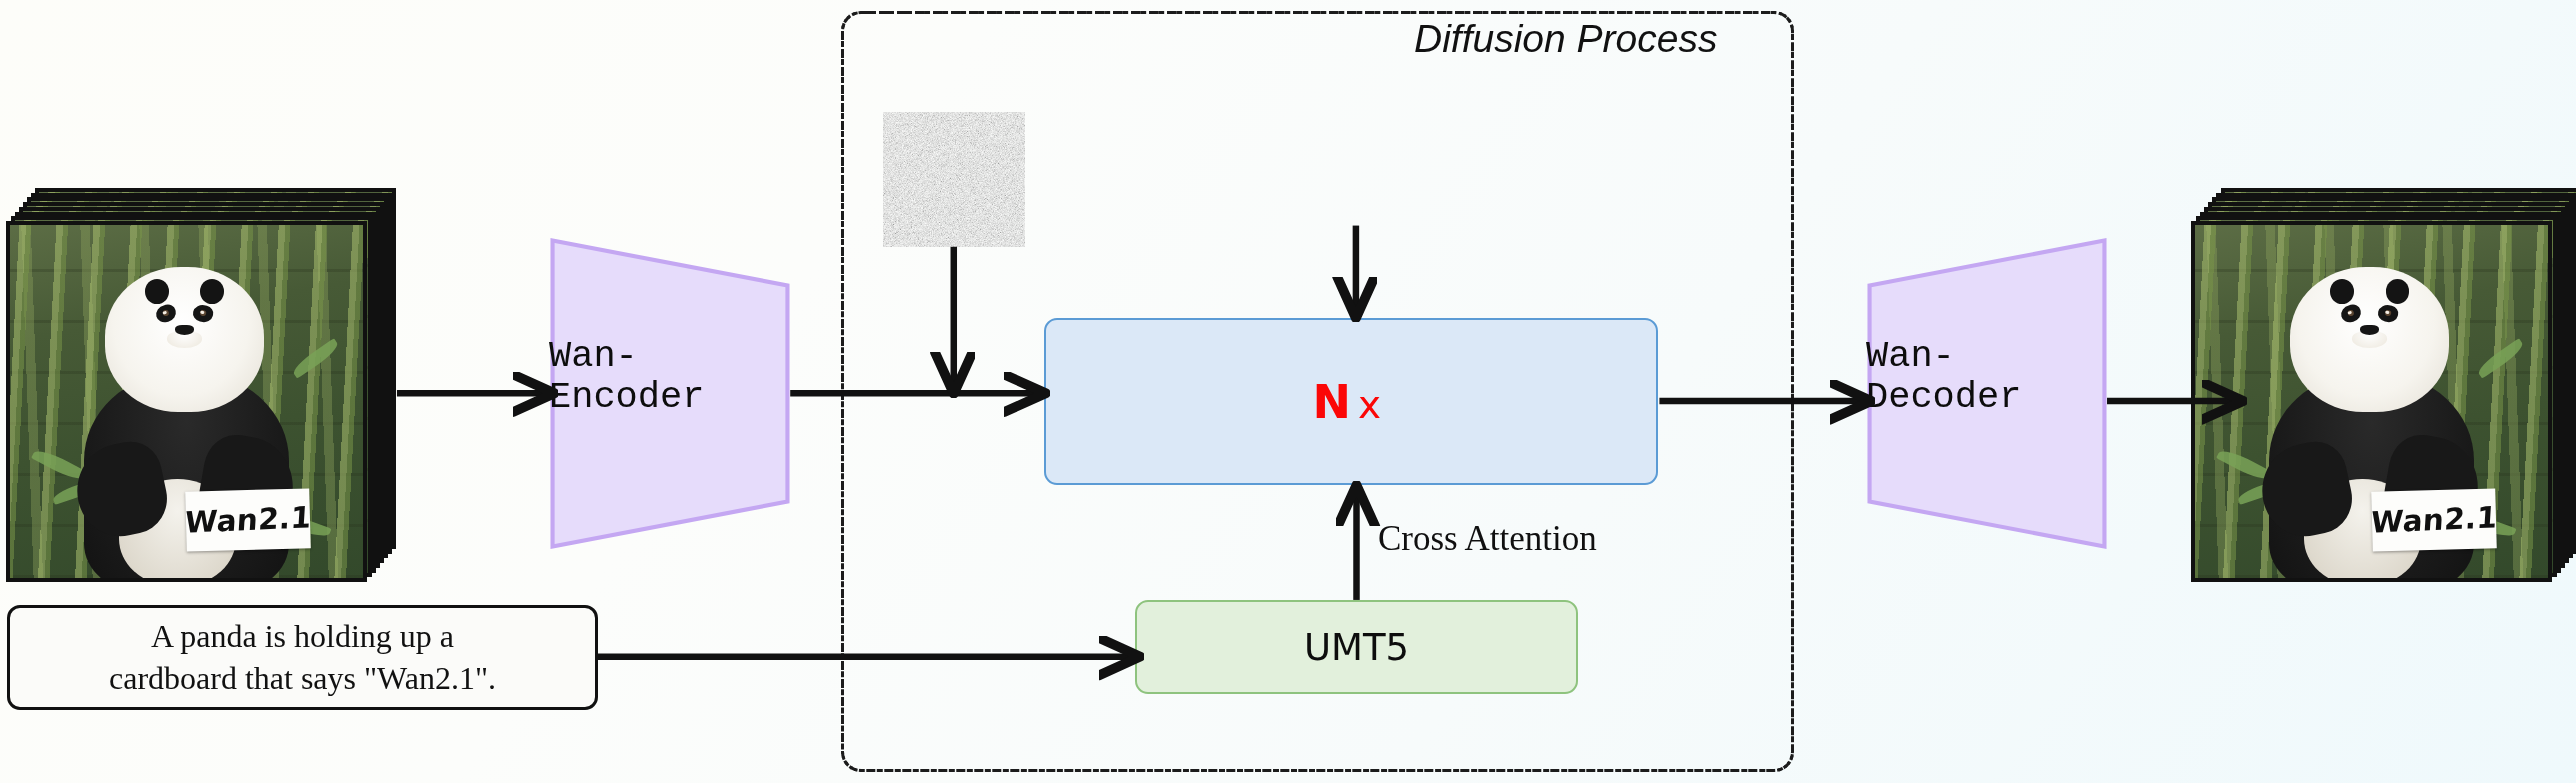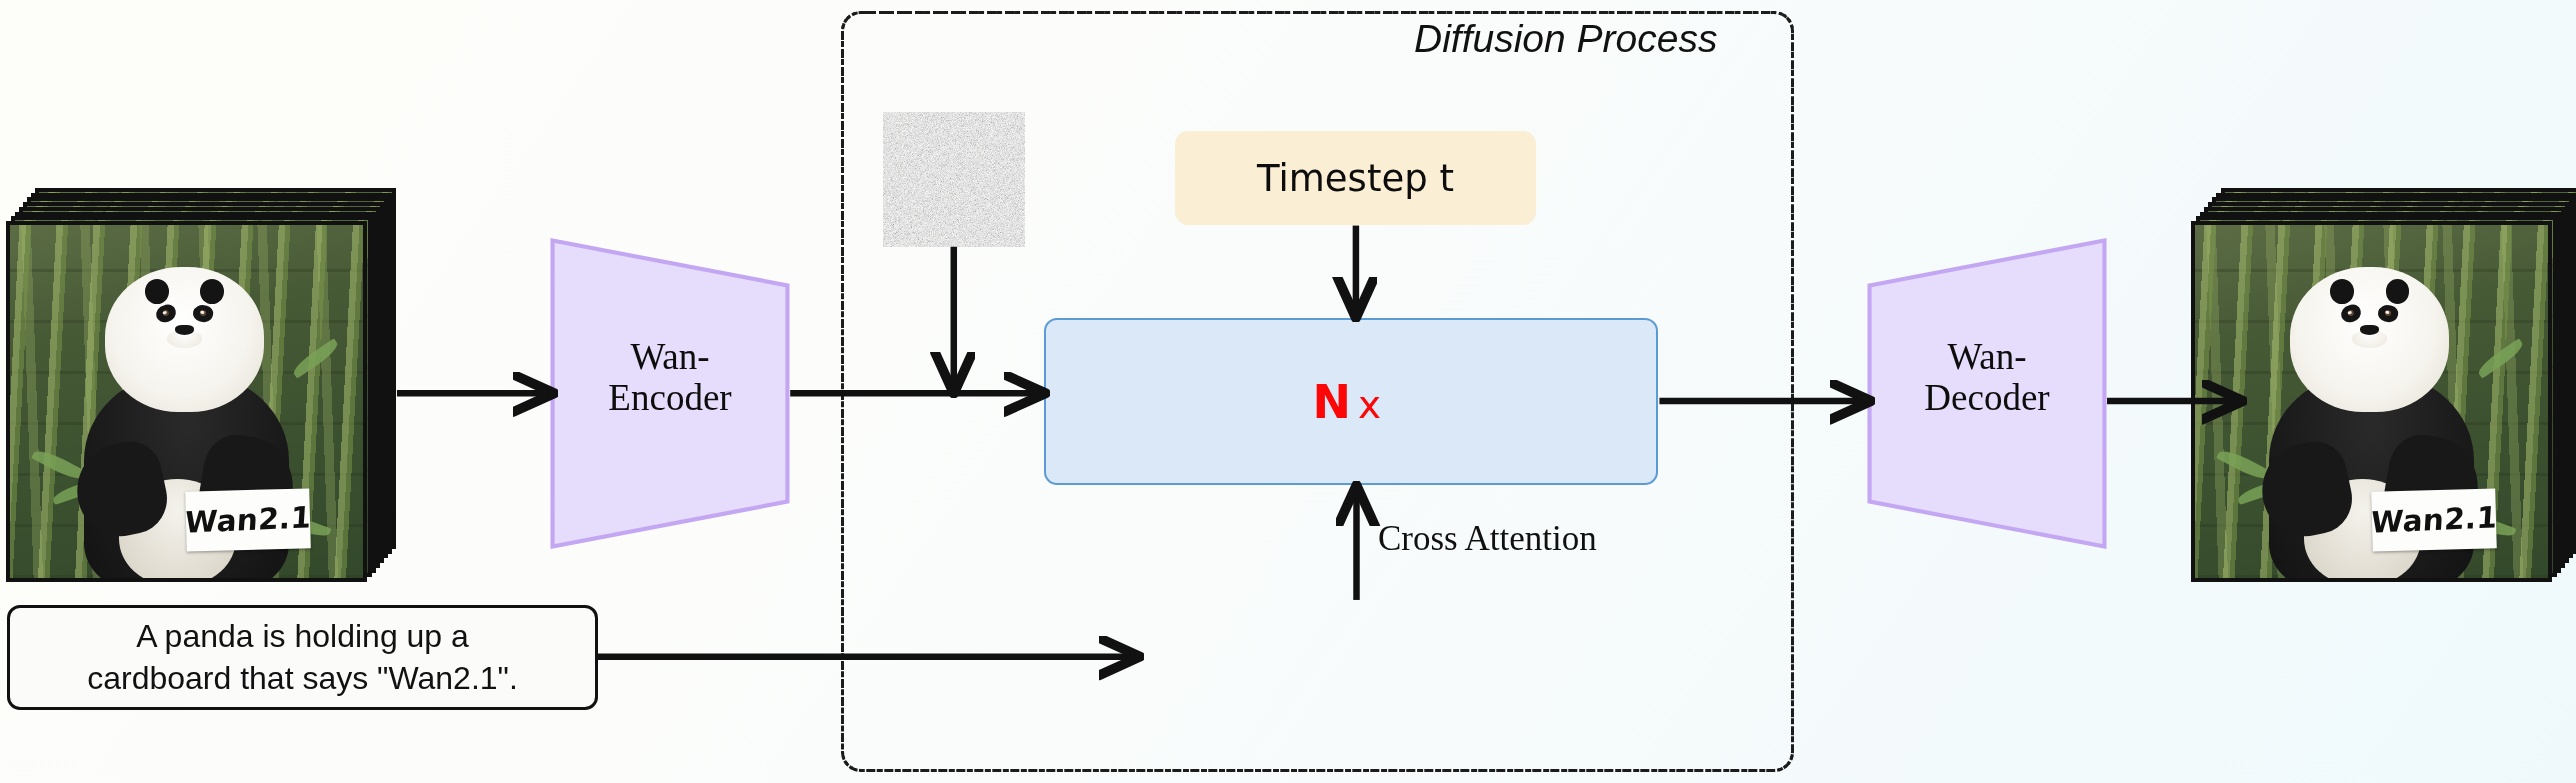--- a/index.html
+++ b/index.html
@@ -170,23 +170,22 @@
   }
 
   
   .trapezoid {
     position: absolute;
     width: 100%; height: 100%;
   }
 
   .block-label {
     position: absolute;
-    text-align: center;
     color: #0d0d0d;
-    font-family: Liberation Serif, serif;
+    font-family: Liberation Mono, monospace;
     line-height: 1.12;
     white-space: pre-line;
     pointer-events: none;
   }
 
   
   .rbox {
     position: absolute;
     box-sizing: border-box;
     display: flex;
@@ -231,21 +230,21 @@
     width: 591px; height: 105px;
     background: #fbfbf9;
     border: 3.5px solid #111111;
     border-radius: 13px;
     box-sizing: border-box;
     display: flex; align-items: center; justify-content: center;
     text-align: center;
     font-size: 32px;
     line-height: 1.3;
     color: #111111;
-    font-family: Liberation Sans, sans-serif;
+    font-family: Liberation Serif, serif;
     white-space: pre-line;
   }
 
   
   #noise-patch {
     position: absolute;
     left: 883px; top: 112px;
     width: 142px; height: 135px;
   }
 
@@ -364,31 +363,31 @@
             <feFuncR type="linear" slope="1.45" intercept="-0.16"></feFuncR>
             <feFuncG type="linear" slope="1.45" intercept="-0.16"></feFuncG>
             <feFuncB type="linear" slope="1.45" intercept="-0.16"></feFuncB>
           </feComponentTransfer>
         </filter>
       </defs>
       <rect width="240" height="228" filter="url(#noiseFilter)"></rect>
     </svg>
   </div>
 
-  <div id="timestep-box" class="rbox">
-    <span class="lbl">Timestep t</span>
-  </div>
 
   <div id="dit-box" class="rbox">
     <span class="lbl">
       <span class="nx-n">N</span>
         <span class="nx-x">x</span>
     </span>
   </div>
 
+  <div id="umt5-box" class="rbox">
+    <span class="lbl">UMT5</span>
+  </div>
 
   <div id="cross-attention-label">Cross Attention</div>
 
   <div id="prompt-box">
     <span>A panda is holding up a
 cardboard that says "Wan2.1".</span>
   </div>
 
   <div style="position:absolute; left:1866px; top:237px; width:242px; height:313px;">
     <svg class="trapezoid" viewBox="0 0 410 530" preserveAspectRatio="none">

